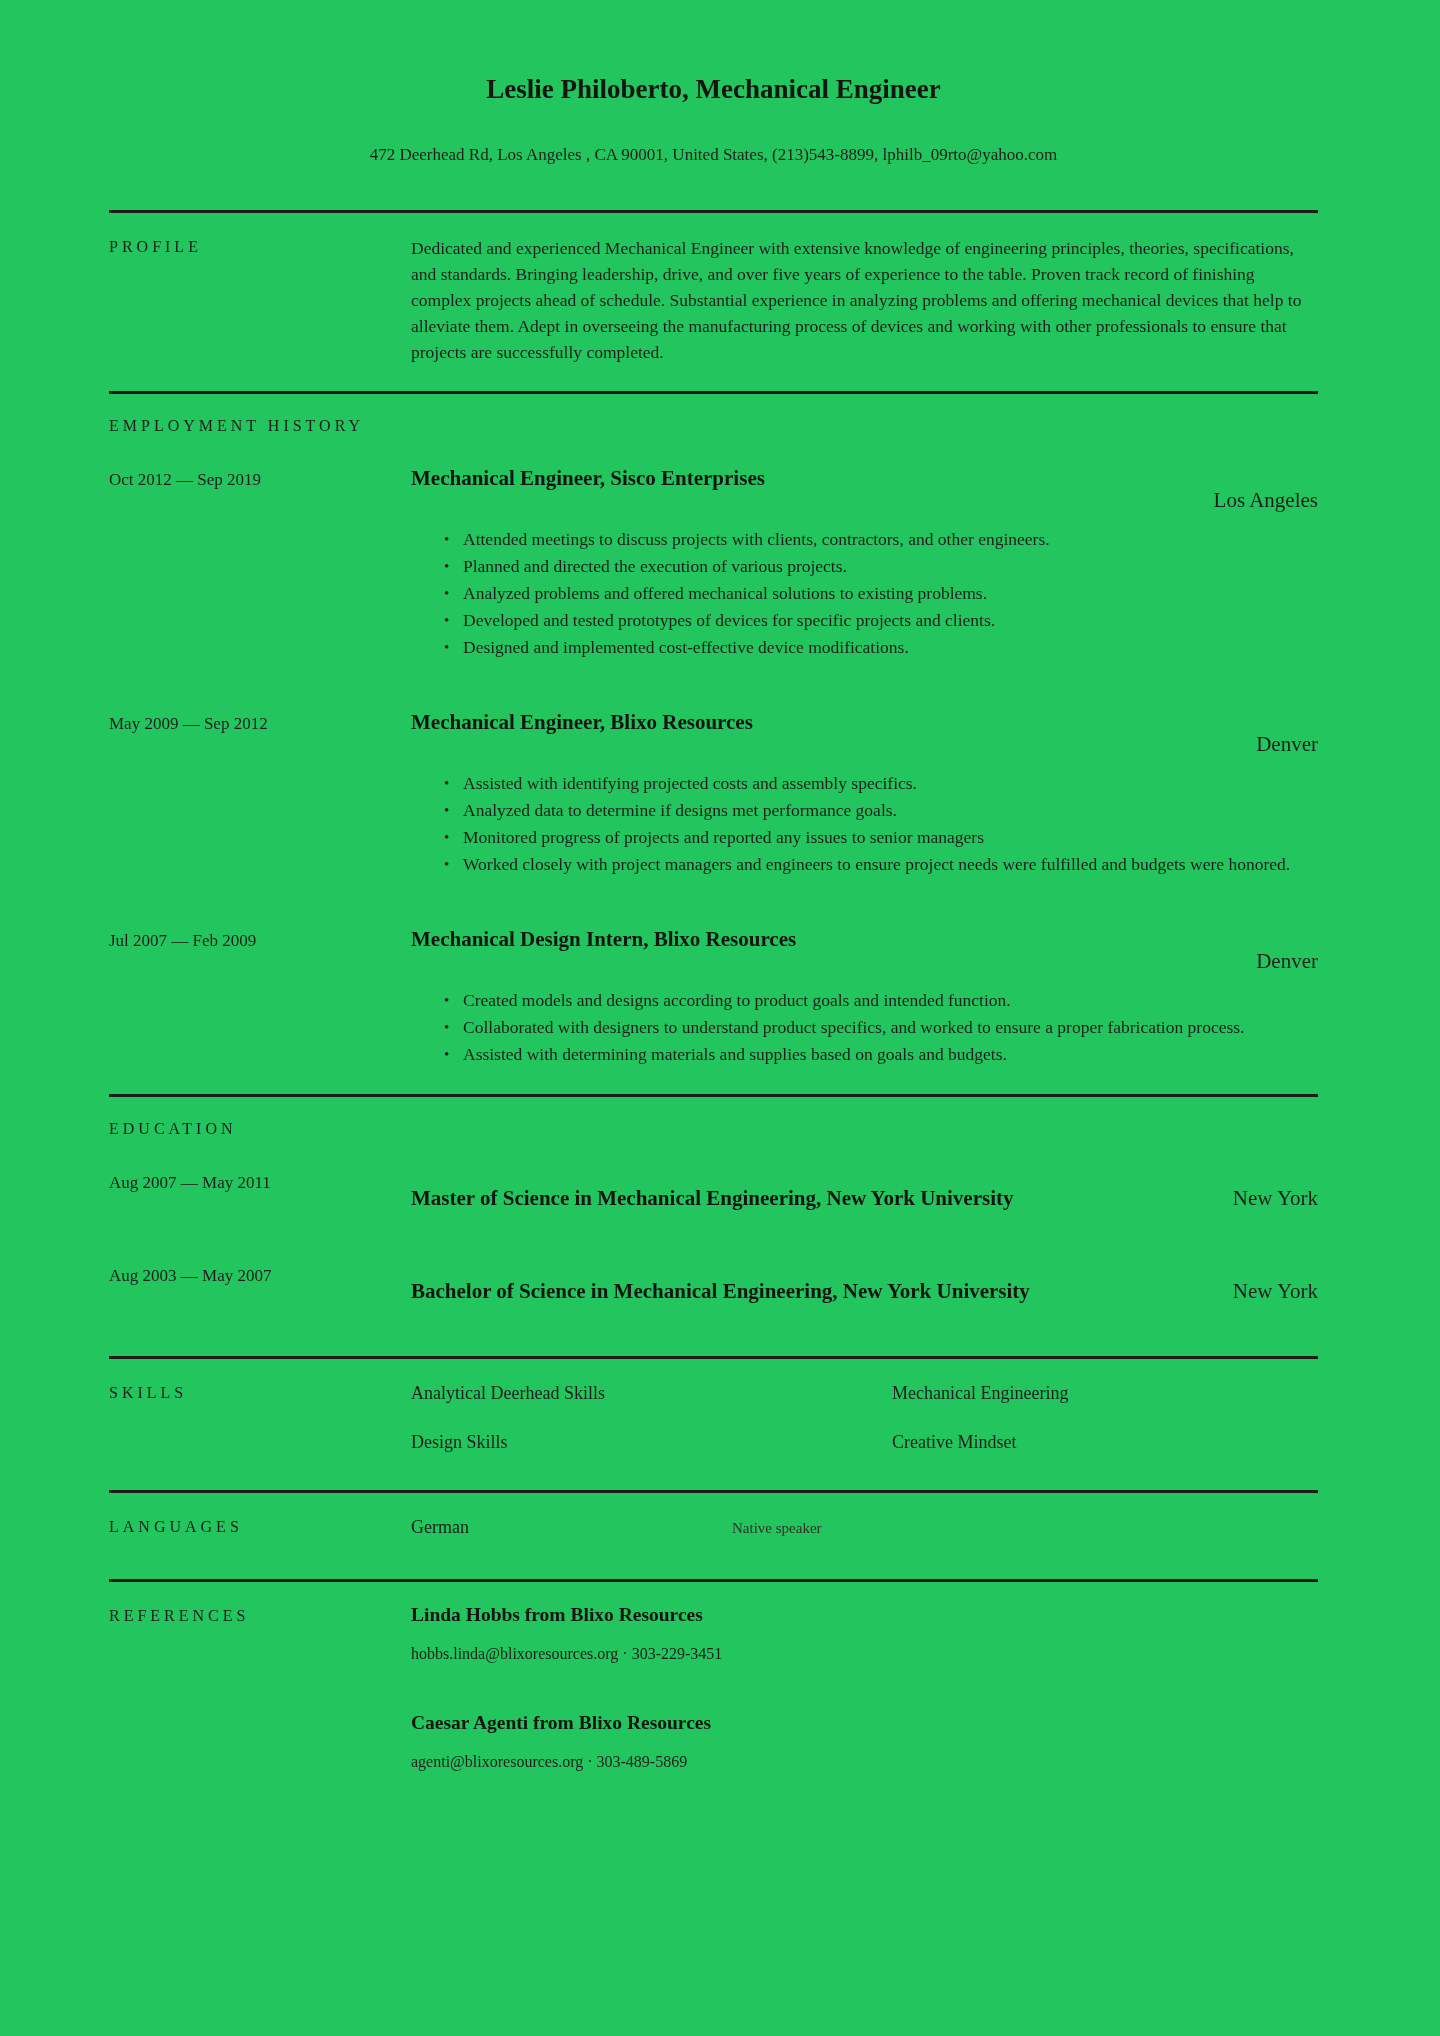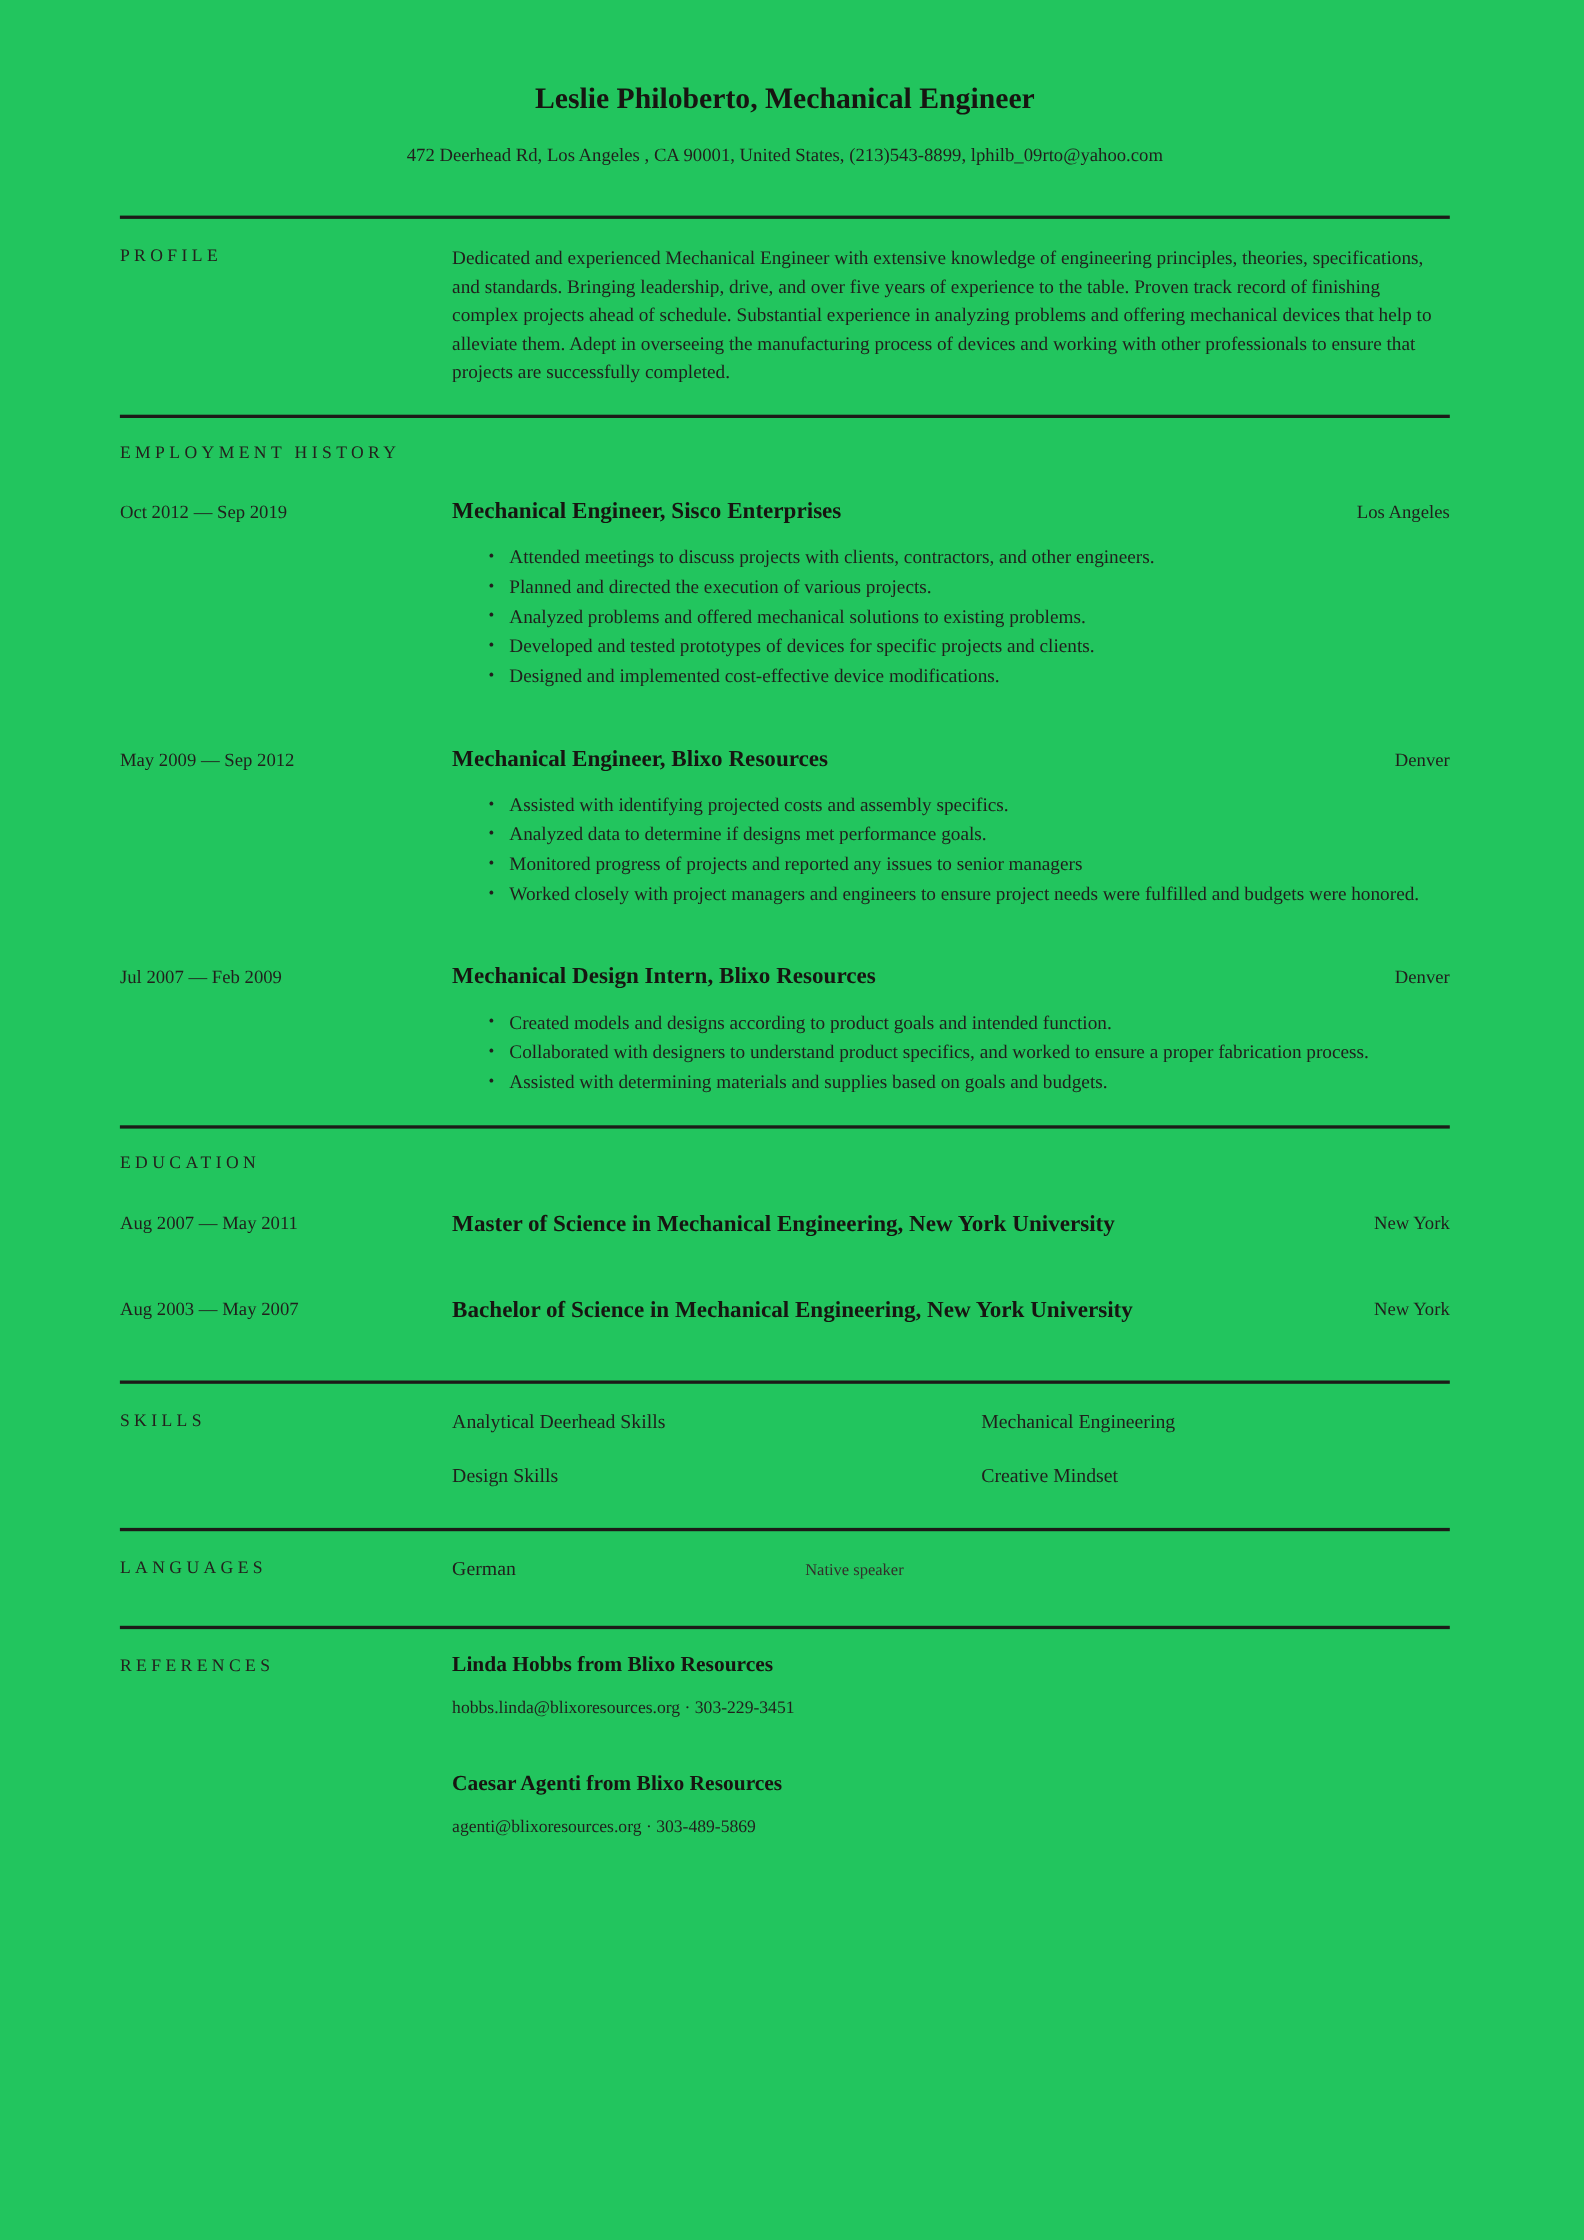--- a/index.html
+++ b/index.html
@@ -21,21 +21,21 @@
     text-align: center;
     font-size: 27px;
     font-weight: 700;
     line-height: 34px;
     color: #171511;
   }
   .contact {
     text-align: center;
     font-size: 17px;
     line-height: 22px;
-    margin-top: 24px;
+    margin-top: 38px;
   }
 
   
   .divider { height: 3px; background: #1c1b18; }
   .div-profile    { margin-top: 44px; }
   .div-employment { margin-top: 26px; }
   .div-education  { margin-top: 26px; }
   .div-skills     { margin-top: 48px; }
   .div-languages  { margin-top: 36px; }
   .div-references { margin-top: 40px; }
@@ -76,25 +76,26 @@
   }
   .edu .entry-head { align-items: flex-end; }
   .entry-title {
     font-size: 21px;
     font-weight: 700;
     line-height: 30px;
     color: #171511;
   }
   .edu .entry-title { line-height: 34px; max-width: 668px; }
   .entry-location {
-    font-size: 17px;
+    font-size: 21px;
     line-height: 24px;
     padding-top: 5px;
     white-space: nowrap;
     text-align: right;
+    margin-top: 20px;
   }
   .edu .entry-location { padding-top: 0; padding-bottom: 5px; }
 
   .bullets {
     list-style: none;
     margin: 14px 0 0 0;
     padding: 0;
     font-size: 17.5px;
   }
   .bullets li {

